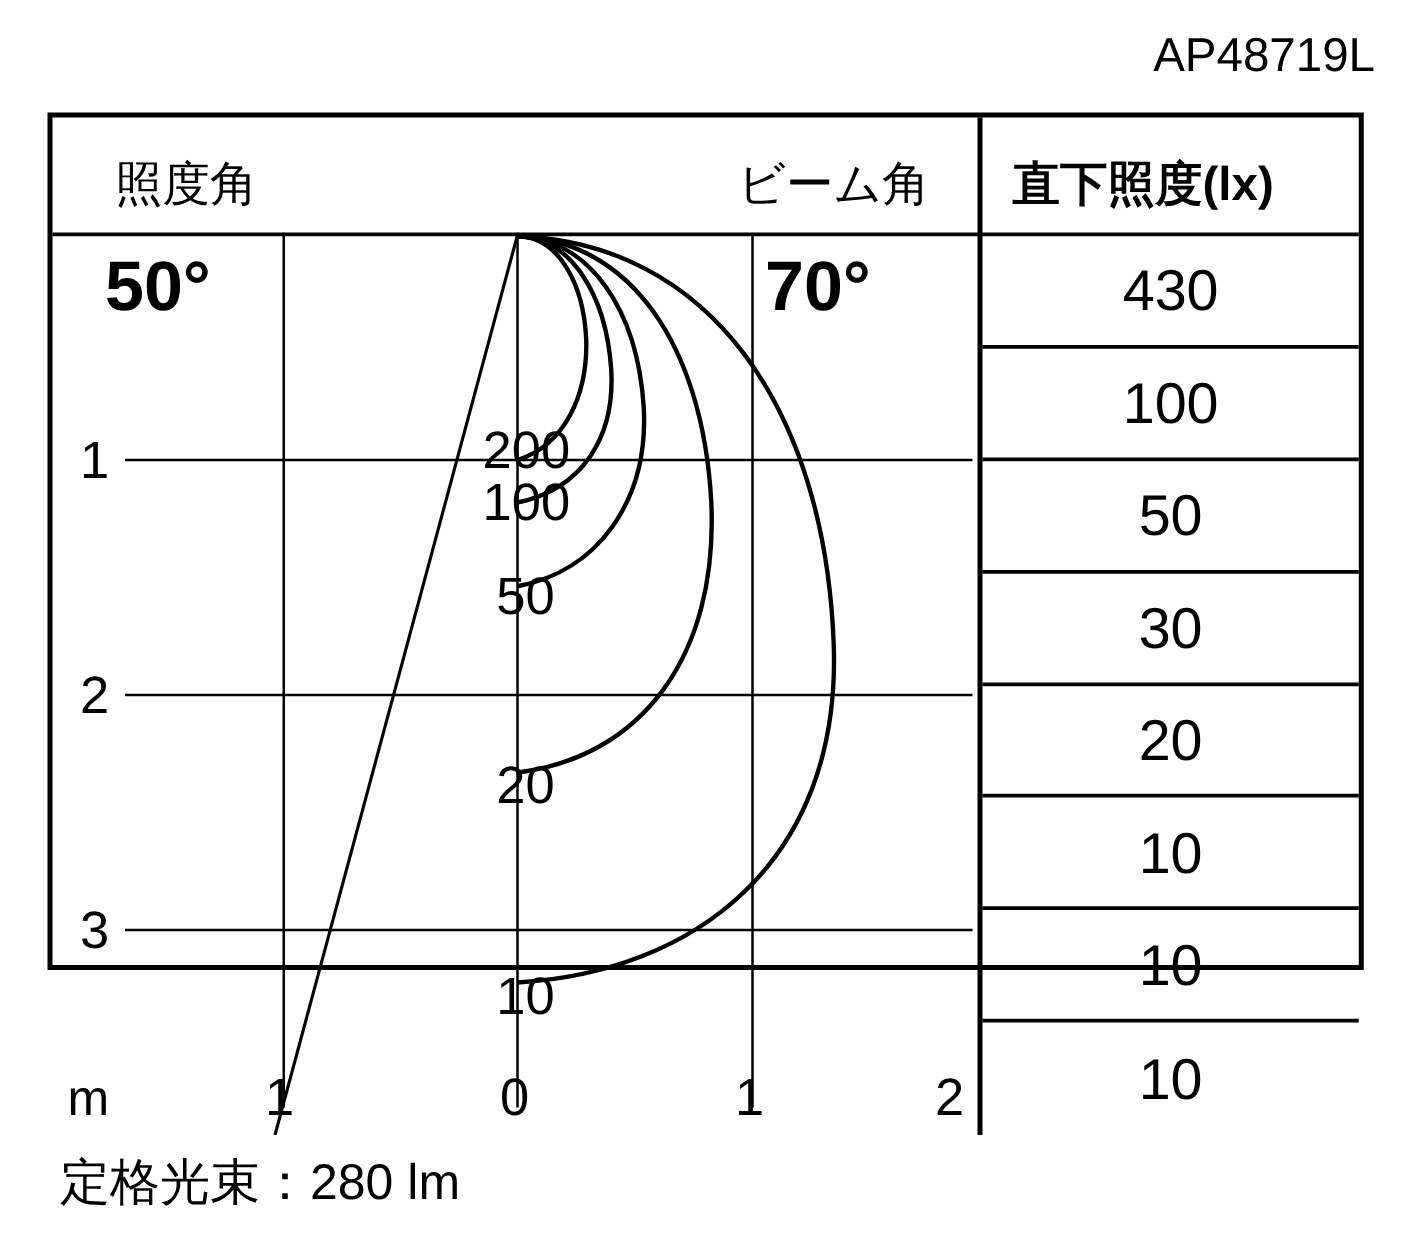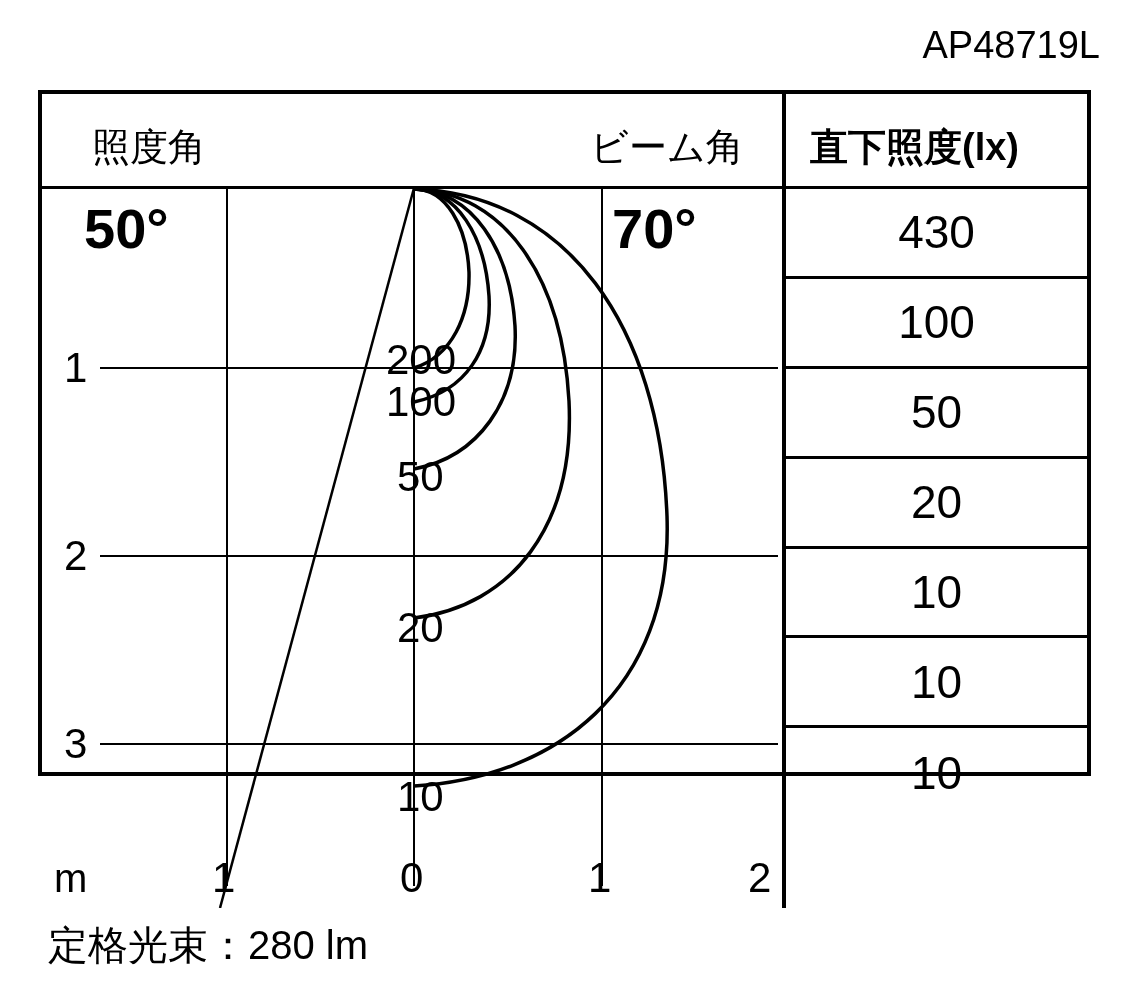--- a/index.html
+++ b/index.html
@@ -215,20 +215,21 @@
       <text x="358" y="706" font-family="Liberation Sans, sans-serif" font-size="42">0</text>
       <text x="546" y="706" font-family="Liberation Sans, sans-serif" font-size="42">1</text>
       <text x="706" y="706" font-family="Liberation Sans, sans-serif" font-size="42">2</text>
     </svg>
   </div>
 
   <div class="table">
     <div class="table-row">430</div>
     <div class="table-row">100</div>
     <div class="table-row">50</div>
+    <div class="table-row">30</div>
     <div class="table-row">20</div>
     <div class="table-row">10</div>
     <div class="table-row">10</div>
     <div class="table-row">10</div>
   </div>
 
 </div>
 
 <div class="footer">定格光束：280 lm</div>
 

